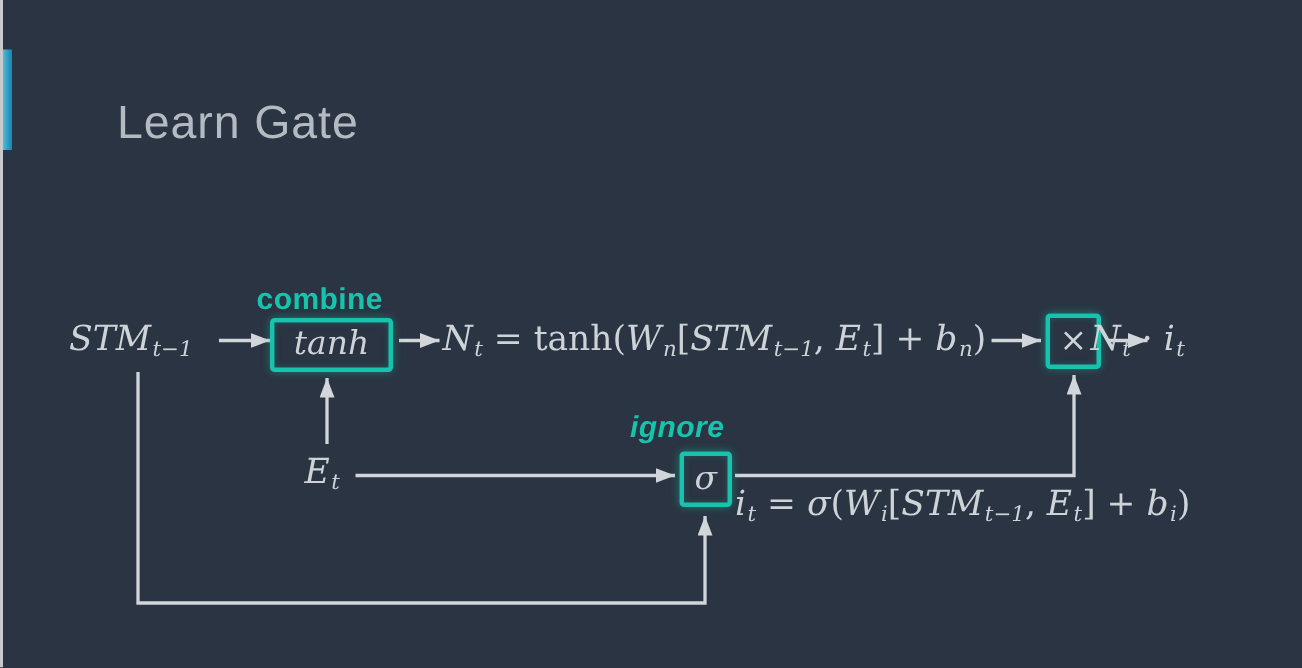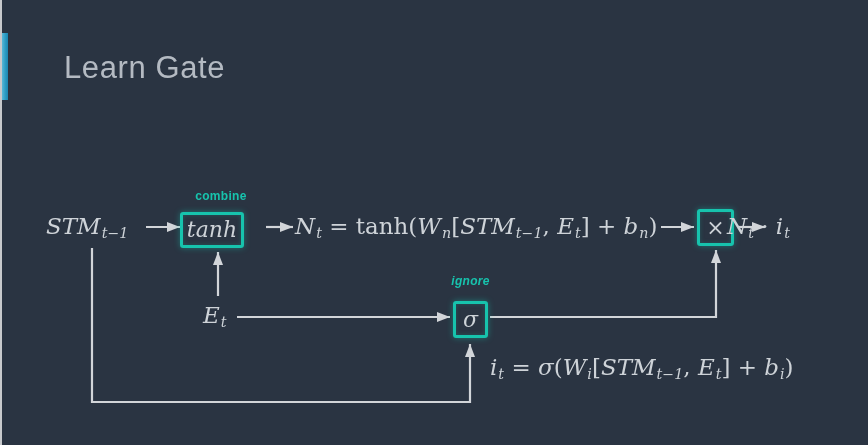--- a/index.html
+++ b/index.html
@@ -14,55 +14,55 @@
   }
   .edge-strip{
     position:absolute;left:0;top:0;width:2px;height:445px;
     background:var(--strip);
   }
   .accent-bar{
     position:absolute;left:2px;top:33px;width:6px;height:67px;
     background:linear-gradient(90deg,#58b8d7 0%,#2b9cc4 55%,#1b86b0 100%);
   }
   .title{
-    position:absolute;left:62px;top:48px;margin:2px;
+    position:absolute;left:62px;top:48px;margin:16px;
     font-size:31px;font-weight:300;letter-spacing:0.6px;
     color:var(--title);
   }
   svg.wires{position:absolute;left:0;top:0;}
   .math{
     position:absolute;transform:translateY(-50%);
     font-family:"DejaVu Serif",serif;font-size:23px;color:var(--math);
     white-space:nowrap;
   }
   .mi{font-style:italic;}
   .mr{font-style:normal;}
   .ms{font-style:italic;font-size:0.62em;vertical-align:-0.28em;margin-left:1px;}
   .node{
     position:absolute;box-sizing:border-box;
     border:3px solid var(--teal);border-radius:3px;
     box-shadow:0 0 6px rgba(23,195,173,.45), inset 0 0 4px rgba(23,195,173,.25);
     display:flex;align-items:center;justify-content:center;
     background:transparent;
   }
   .node .math{position:static;transform:none;font-size:22px;line-height:1;}
-  .node-tanh{left:180px;top:212px;width:64px;height:36px;}
+  .node-tanh{left:180px;top:212px;width:82px;height:36px;}
   .node-mult{left:697px;top:209px;width:37px;height:37px;}
   .node-sigma{left:453px;top:301px;width:35px;height:37px;}
   .tag{
-    position:absolute;text-align:center;
-    font-size:12px;font-weight:700;color:var(--teal);letter-spacing:0.3px;
+    position:absolute;text-align:left;
+    font-size:20px;font-weight:700;color:var(--teal);letter-spacing:0.3px;
   }
   .tag-combine{left:171px;top:189px;width:100px;}
   .tag-ignore{left:420px;top:274px;width:101px;font-style:italic;}
   .pos-stm{left:46px;top:227px;text-align:center;}
   .pos-eq1{left:295px;top:227px;}
   .pos-out{left:727px;top:227px;}
   .pos-et{left:203px;top:316px;}
-  .pos-eq2{left:490px;top:368px;font-size:23px;}
+  .pos-eq2{left:490px;top:337px;font-size:23px;}
 </style>
 </head>
 <body>
 
 <div class="edge-strip"></div>
 <div class="accent-bar"></div>
 <h1 class="title">Learn Gate</h1>
 
 <svg class="wires" width="868" height="445" viewBox="0 0 868 445">
   <defs>

